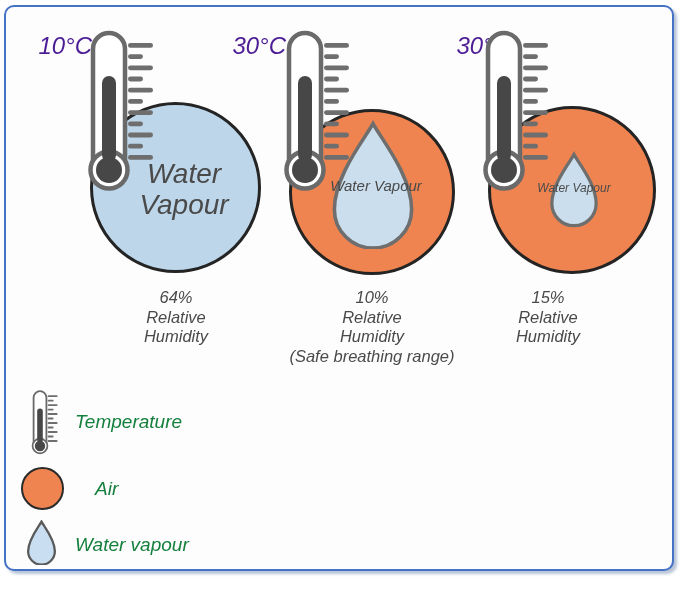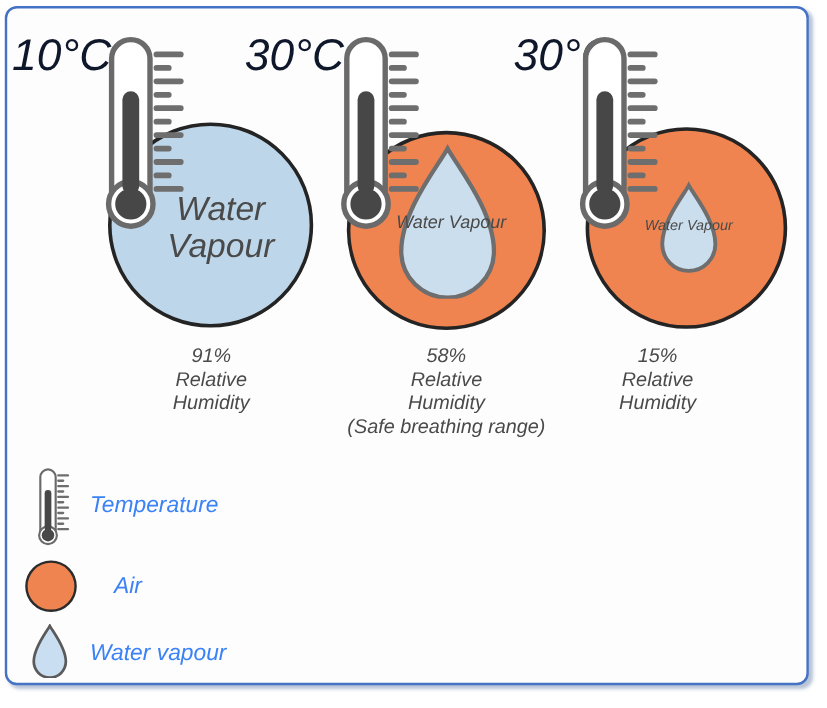--- a/index.html
+++ b/index.html
@@ -10,21 +10,21 @@
   
   #frame{
     position:absolute;left:4px;top:5px;width:670px;height:566px;
     border:2.5px solid #4472C4;border-radius:10px;background:#FDFDFD;
     box-shadow:3px 3px 3px rgba(125,145,180,0.55);
     box-sizing:border-box;
   }
   .abs{position:absolute;}
   
   .temp-label{
-    font-style:italic;font-size:37px;line-height:34px;color:#0f172a;
+    font-style:italic;font-size:24px;line-height:34px;color:#4c1d95;
     text-align:right;width:82px;top:29px;
   }
   #temp1{left:10px;} #temp2{left:204px;} #temp3{left:428px;}
   
   .big-circle{
     border-radius:50%;border:3.5px solid #242424;box-sizing:border-box;z-index:1;
   }
   #circle1{left:90px;top:102px;width:171px;height:171px;background:#BDD6E9;}
   #circle2{left:289px;top:109px;width:166px;height:166px;background:#F08450;}
   #circle3{left:488px;top:106px;width:168px;height:168px;background:#F08450;}
@@ -49,21 +49,21 @@
   
   .humidity{
     font-style:italic;font-size:16.5px;line-height:19.5px;text-align:center;
     color:#4A4A4A;top:288px;z-index:3;
   }
   #hum1{left:76px;width:200px;}
   #hum2{left:252px;width:240px;}
   #hum3{left:448px;width:200px;}
   .humidity .hum-label{white-space:pre-line;}
   
-  .legend-label{font-style:italic;font-size:19px;line-height:22px;color:#3b82f6;left:75px;}
+  .legend-label{font-style:italic;font-size:19px;line-height:22px;color:#15803d;left:75px;}
   #legend-temp-label{top:411px;}
   #legend-air-label{top:478px;margin-left:20px;}
   #legend-wv-label{top:534px;}
   #legend-air-circle{
     left:21px;top:467px;width:43px;height:43px;border-radius:50%;
     border:2.5px solid #2B2B2B;background:#F08450;box-sizing:border-box;
   }
 </style>
 </head>
 <body>
@@ -95,37 +95,37 @@
 
   <div id="frame"></div>
 
   <div class="abs temp-label" id="temp1">10°C</div>
   <div class="abs big-circle" id="circle1"></div>
   <div class="abs wv-text" id="wv1">Water Vapour</div>
   <svg class="abs thermo" id="thermo1" viewBox="0 0 80 165">
       <use href="#thermo-shape"></use>
     </svg>
   <div class="abs humidity" id="hum1">
-    <div class="hum-value">91%</div>
+    <div class="hum-value">64%</div>
     <div class="hum-label">Relative
 Humidity</div>
     <div class="hum-note"></div>
   </div>
 
   <div class="abs temp-label" id="temp2">30°C</div>
   <div class="abs big-circle" id="circle2"></div>
   <svg class="abs drop" id="drop2" viewBox="0 0 100 138">
       <use href="#droplet-shape" fill="#CBDEED" stroke="#6E6E6E" stroke-width="3.8"></use>
     </svg>
   <div class="abs wv-text" id="wv2">Water Vapour</div>
   <svg class="abs thermo" id="thermo2" viewBox="0 0 80 165">
       <use href="#thermo-shape"></use>
     </svg>
   <div class="abs humidity" id="hum2">
-    <div class="hum-value">58%</div>
+    <div class="hum-value">10%</div>
     <div class="hum-label">Relative
 Humidity</div>
     <div class="hum-note">(Safe breathing range)</div>
   </div>
 
   <div class="abs temp-label" id="temp3">30°C</div>
   <div class="abs big-circle" id="circle3"></div>
   <svg class="abs drop" id="drop3" viewBox="0 0 100 138">
       <use href="#droplet-shape" fill="#CBDEED" stroke="#6E6E6E" stroke-width="6"></use>
     </svg>

